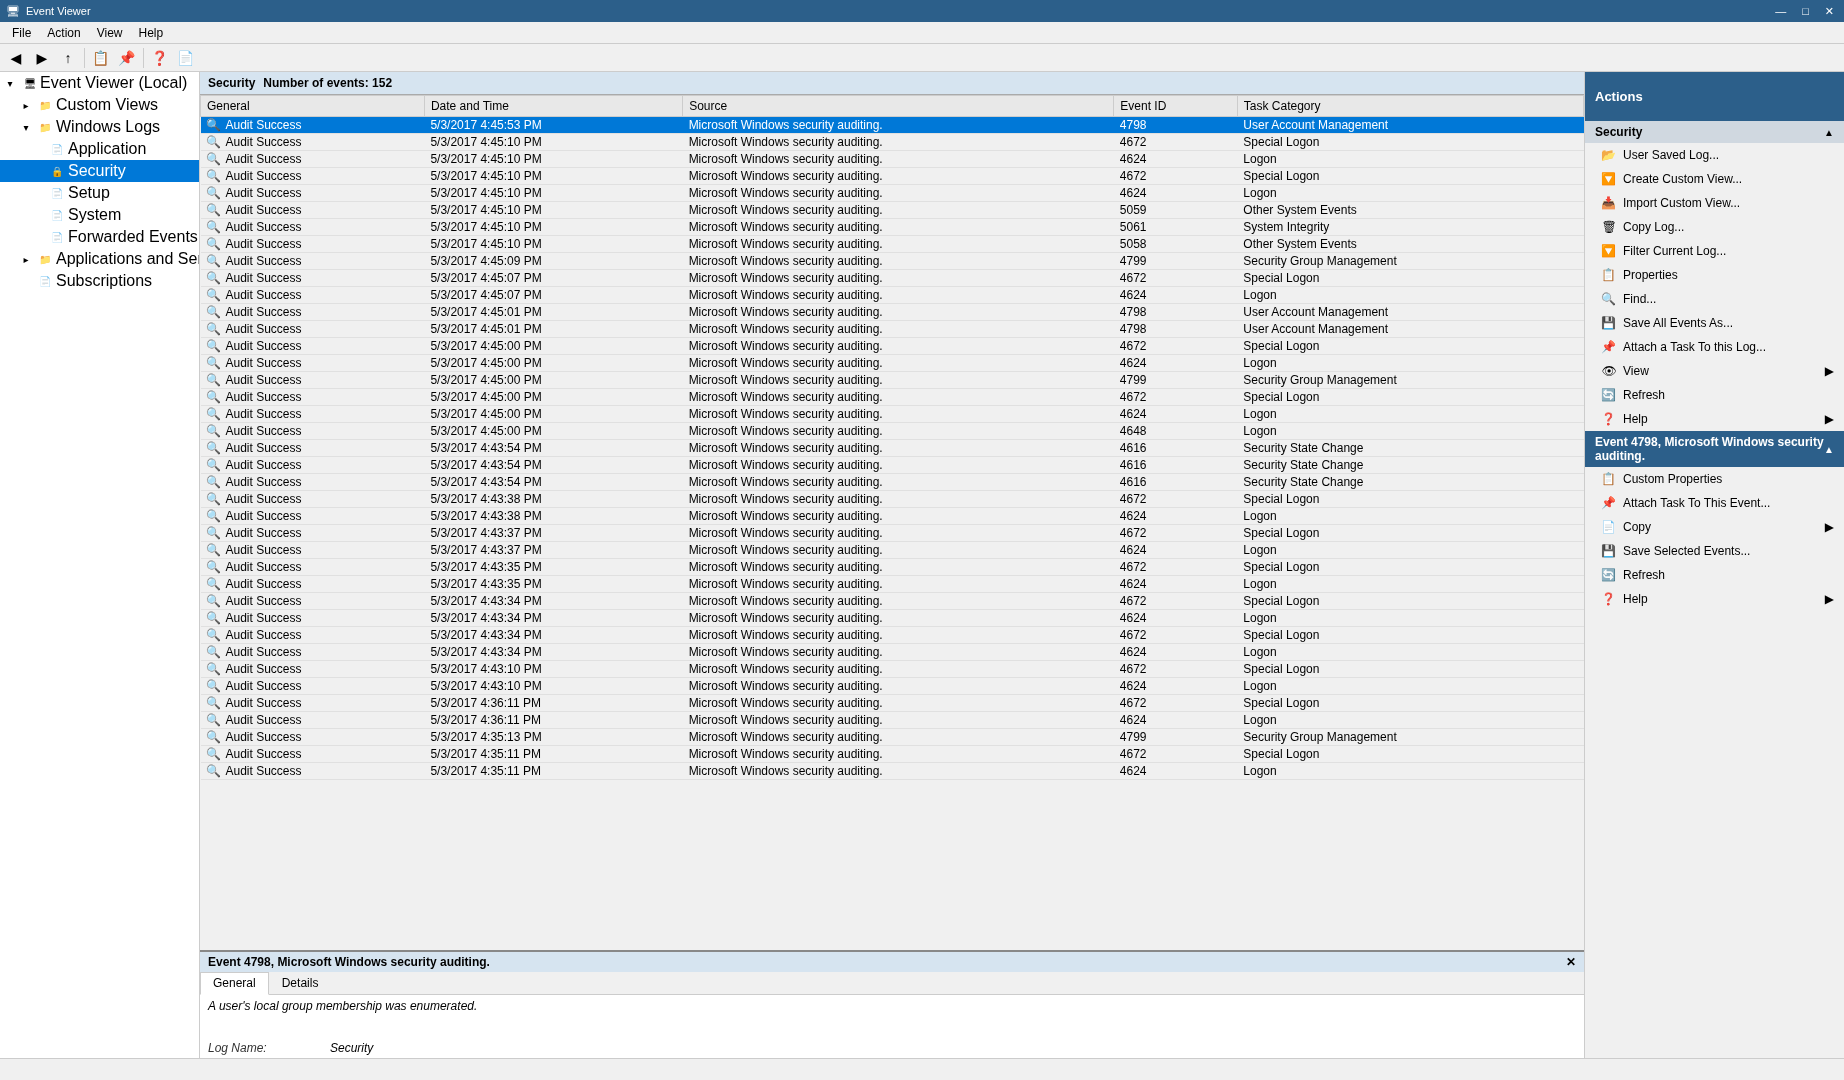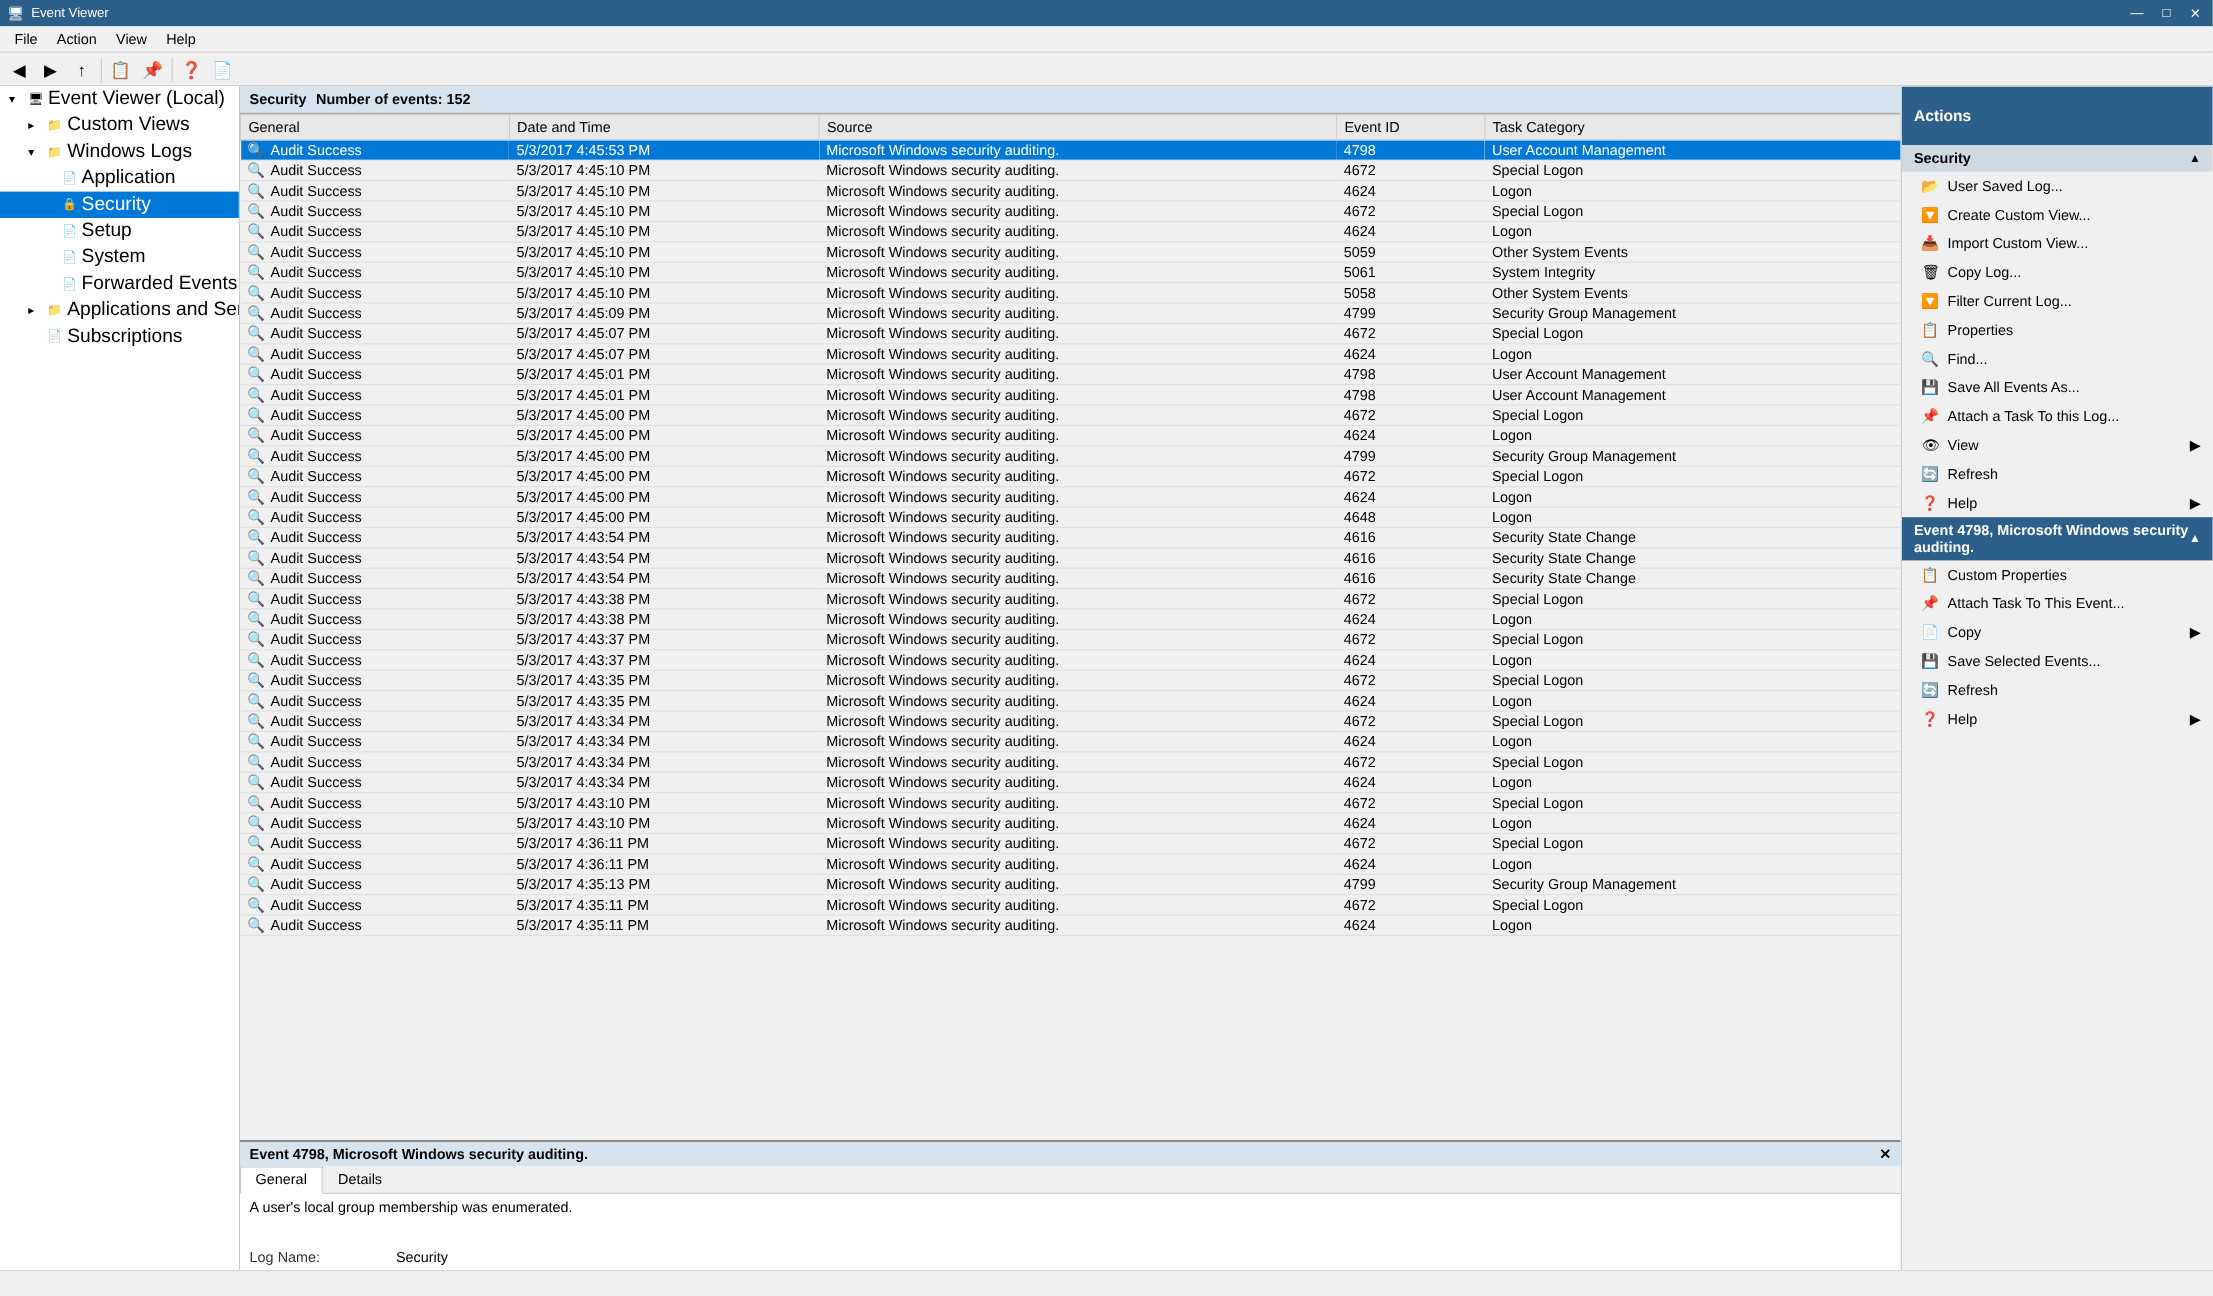--- a/index.html
+++ b/index.html
@@ -181,20 +181,21 @@
       border-color: #ccc;
       border-bottom-color: white;
       margin-bottom: -1px;
     }
     .detail-content {
       flex: 1;
       overflow-y: auto;
       padding: 4px 8px;
       font-size: 12px;
       position: relative;
+      font-style: italic;
     }
     .detail-fields {
       display: grid;
       grid-template-columns: 120px 1fr;
       font-size: 12px;
       gap: 2px;
     }
     .detail-field-label { color: #333; }
 
     

